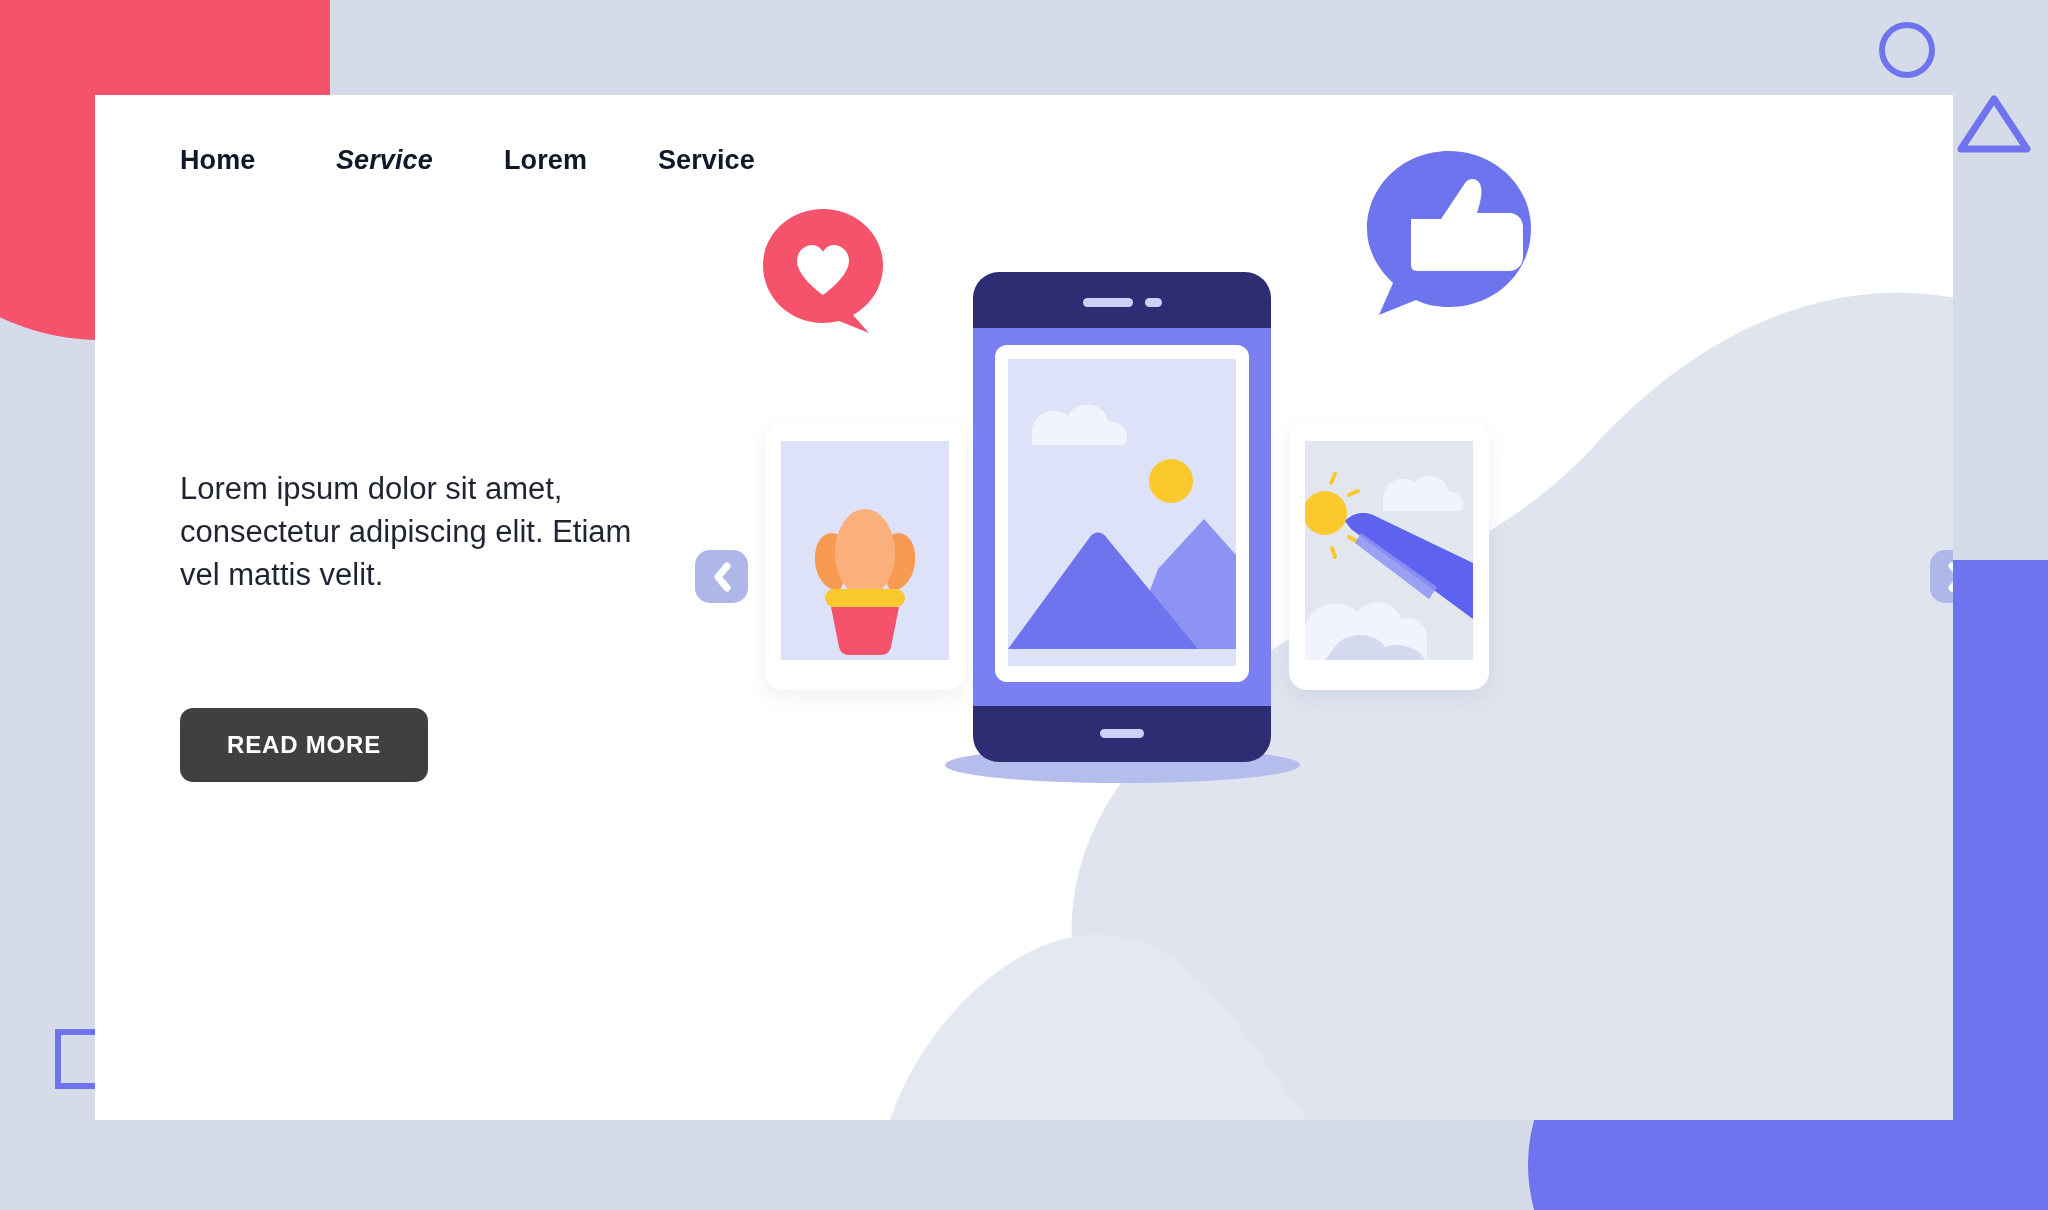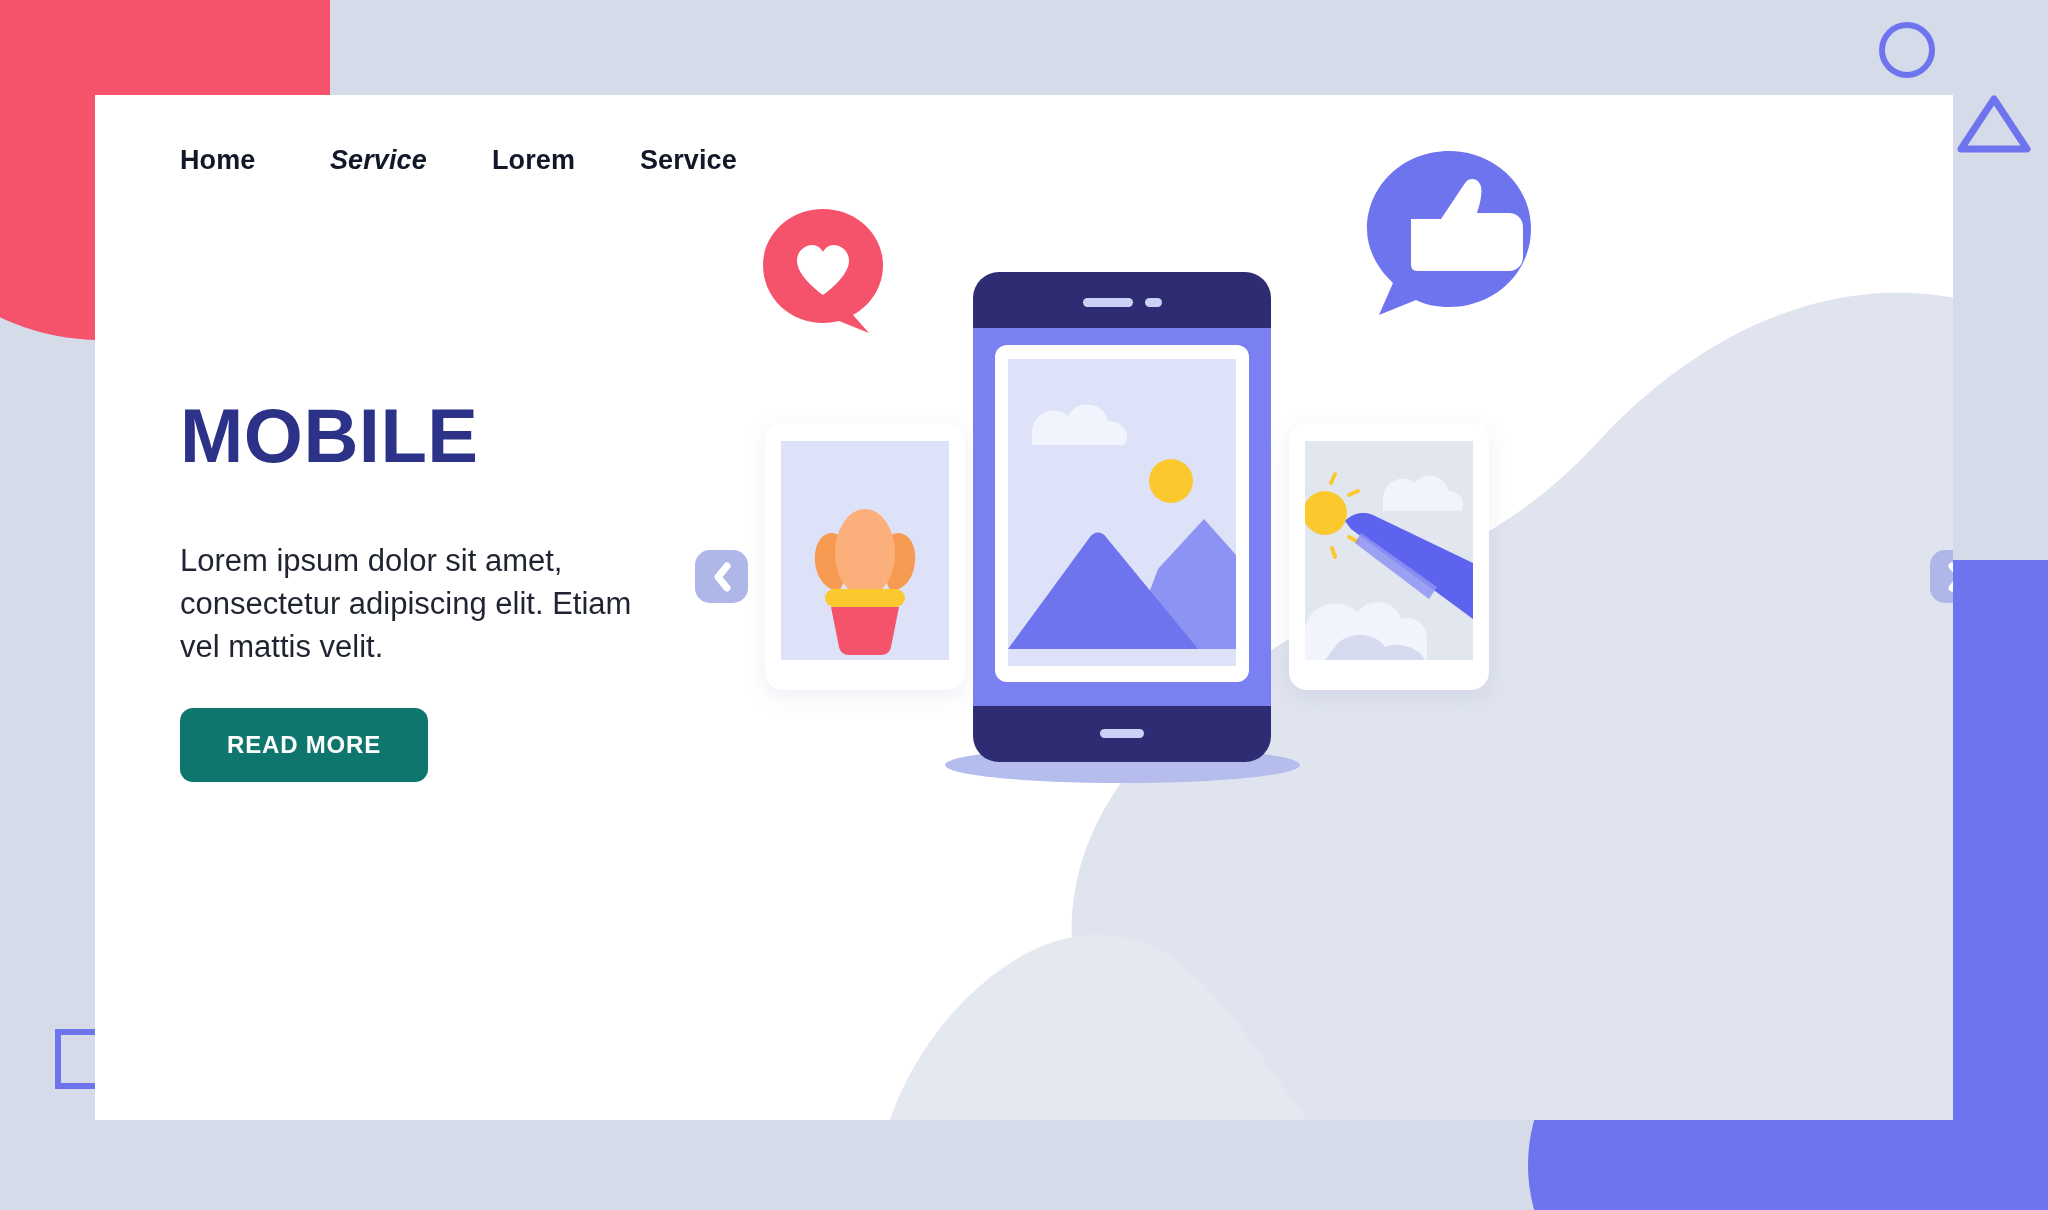--- a/index.html
+++ b/index.html
@@ -52,21 +52,21 @@
 
   
   .card-blob{
     position:absolute;left:660px;top:150px;width:1300px;height:960px;
     overflow:visible;
   }
 
   
   .nav{
     position:absolute;left:85px;top:50px;display:flex;align-items:flex-end;
-    gap:10px;
+    gap:16px;
   }
   .nav-item{
     font-size:27px;font-weight:bold;color:#111827;letter-spacing:.1px;
     text-decoration:none;cursor:pointer;white-space:nowrap;
   }
   .nav-item:nth-child(1){width:140px;}
   .nav-item:nth-child(2){width:152px;font-style:italic;}
   .nav-item:nth-child(3){width:138px;}
 
   
@@ -76,21 +76,21 @@
     color:#2b3288;letter-spacing:.5px;
   }
   .hero-title .line{display:block;}
   .hero-sub{
     margin:0;padding-top:68px;font-size:31px;line-height:1.38;color:#1f2430;
     font-weight:400;width:470px;
   }
   .cta{
     position:absolute;left:85px;top:613px;
     display:inline-flex;align-items:center;justify-content:center;
-    width:248px;height:74px;background:#0f766e;border:none;border-radius:13px;
+    width:248px;height:74px;background:#404040;border:none;border-radius:13px;
     color:#ffffff;font-size:24px;font-weight:bold;letter-spacing:.8px;
     cursor:pointer;font-family:inherit;
   }
 
   
   .stage{position:absolute;left:660px;top:0;width:1198px;height:1025px;}
 
   
   .photo-card{
     position:absolute;background:#ffffff;border-radius:18px;
@@ -185,21 +185,20 @@
 
   <nav class="nav">
     <a class="nav-item">Home</a>
     <a class="nav-item">Service</a>
     <a class="nav-item">Lorem</a>
     <a class="nav-item">Service</a>
   </nav>
 
   <div class="hero-copy">
     <h1 class="hero-title">
-      <span class="line">MOBILE</span>
     </h1>
     <p class="hero-sub">Lorem ipsum dolor sit amet, consectetur adipiscing elit. Etiam vel mattis velit.</p>
   </div>
 
   <button class="cta">READ MORE</button>
 
   <div class="stage">
 
     <div class="photo-card card-left">
       <div class="inner">

